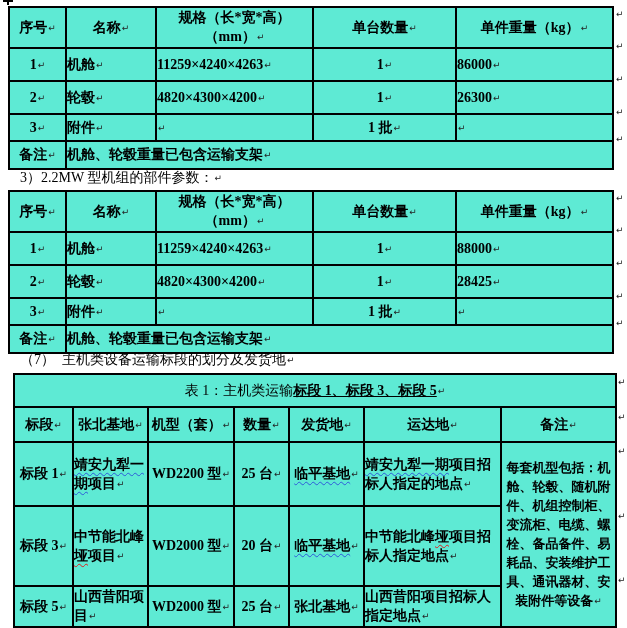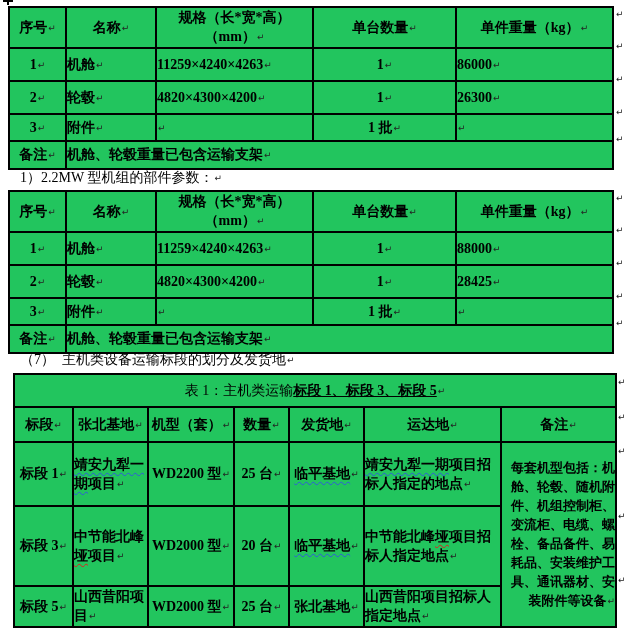--- a/index.html
+++ b/index.html
@@ -1,35 +1,35 @@
 <!DOCTYPE html>
 <html><head>
 <meta charset="utf-8">
 <style>
   html,body{margin:0;padding:0;}
   body{
     width:627px;height:628px;position:relative;background:#fff;color:#000;
     font-family:"Liberation Serif","DejaVu Serif",serif;
     font-size:14px;
   }
-  .doc-table{border-collapse:collapse;table-layout:fixed;position:absolute;background:#22c55e;}
+  .doc-table{border-collapse:collapse;table-layout:fixed;position:absolute;background:#5eead4;}
   .doc-table td,.doc-table th{
     border:2px solid #000;overflow:hidden;vertical-align:middle;
     font-weight:bold;padding:0;line-height:19px;
   }
   .c{text-align:center;}
   .L{text-align:left;padding-left:7px;}
   .pm{font-family:"DejaVu Sans",sans-serif;font-size:9px;font-weight:normal;color:#222;padding-left:1px;vertical-align:1px;}
   .rowmark{position:absolute;font-family:"DejaVu Sans",sans-serif;font-size:9px;color:#222;}
   .intro{position:absolute;font-weight:normal;white-space:pre;}
   .title-normal{font-weight:normal;}
   .title-bold{font-weight:bold;text-decoration:underline;}
   .wavy-b{text-decoration:underline;text-decoration-style:wavy;text-decoration-color:#2f5bd8;text-decoration-thickness:1px;text-underline-offset:3px;}
   .wavy-r{text-decoration:underline;text-decoration-style:wavy;text-decoration-color:#e02020;text-decoration-thickness:1px;text-underline-offset:3px;}
-  .remark-cell{vertical-align:top;padding:5px 5px 0 6px;font-size:13px;line-height:21px;text-align:right;}
+  .remark-cell{vertical-align:top;padding:5px 5px 0 6px;font-size:13px;line-height:21px;text-align:center;}
   .dest-cell{line-height:20px;padding-top:2px;padding-bottom:2px;}
   .proj-cell{line-height:20px;}
   
   .handle{position:absolute;left:3px;top:-4px;width:10px;height:9px;}
   .handle:before{content:"";position:absolute;left:4px;top:0;width:2px;height:9px;background:#000;}
   .handle:after{content:"";position:absolute;left:0;top:4px;width:10px;height:2px;background:#000;}
 </style>
 </head>
 <body>
 
@@ -72,21 +72,21 @@
     <td class="c"><span>1 批</span><span class="pm">↵</span></td>
     <td class="L"><span class="pm">↵</span></td>
   </tr>
   <tr style="height:28px">
     <td class="c"><span>备注</span><span class="pm">↵</span></td>
     <td class="L" colspan="4"><span>机舱、轮毂重量已包含运输支架</span><span class="pm">↵</span></td>
   </tr>
 </tbody>
   </table>
 
-<div class="intro" style="left:20px;top:169px;"><span>1）2.2MW 型机组的部件参数：</span><span class="pm">↵</span></div>
+<div class="intro" style="left:20px;top:169px;"><span>3）2.2MW 型机组的部件参数：</span><span class="pm">↵</span></div>
 
 <table class="doc-table" style="left:8px;top:190px;width:604px;">
   <colgroup>
       <col style="width:57px">
       <col style="width:90px">
       <col style="width:157px">
       <col style="width:143px">
       <col style="width:157px">
     </colgroup>
   <tbody>

